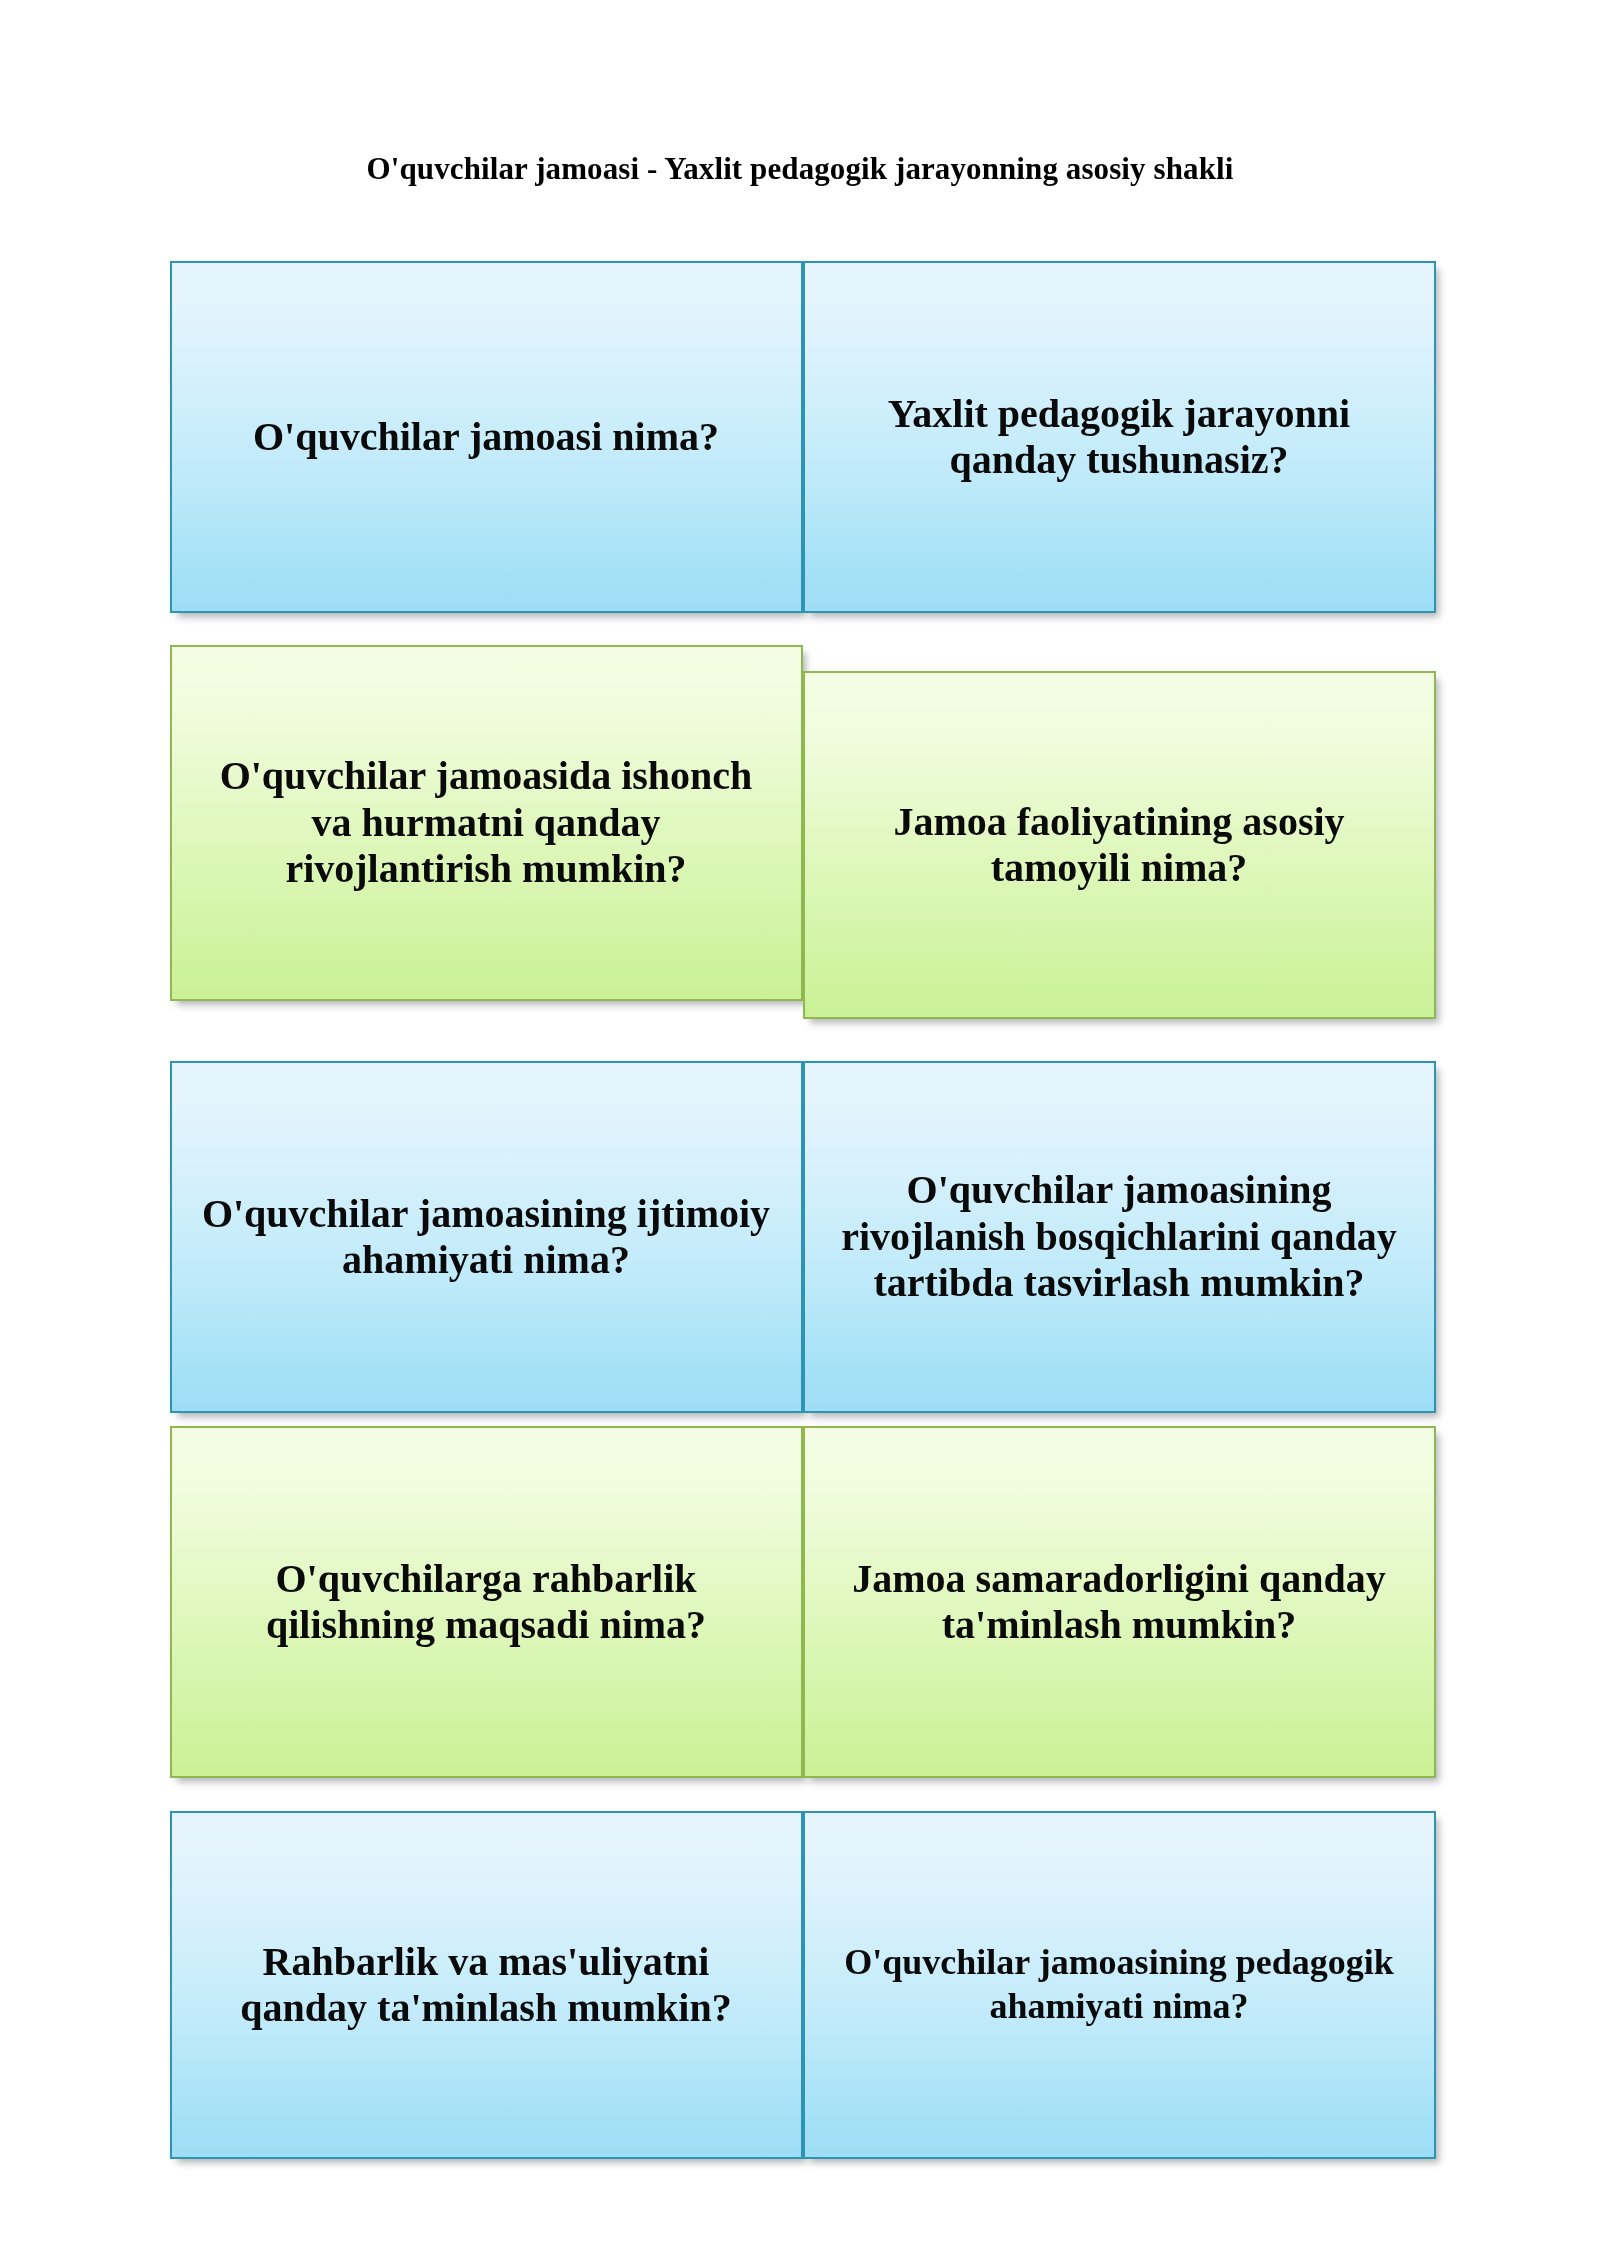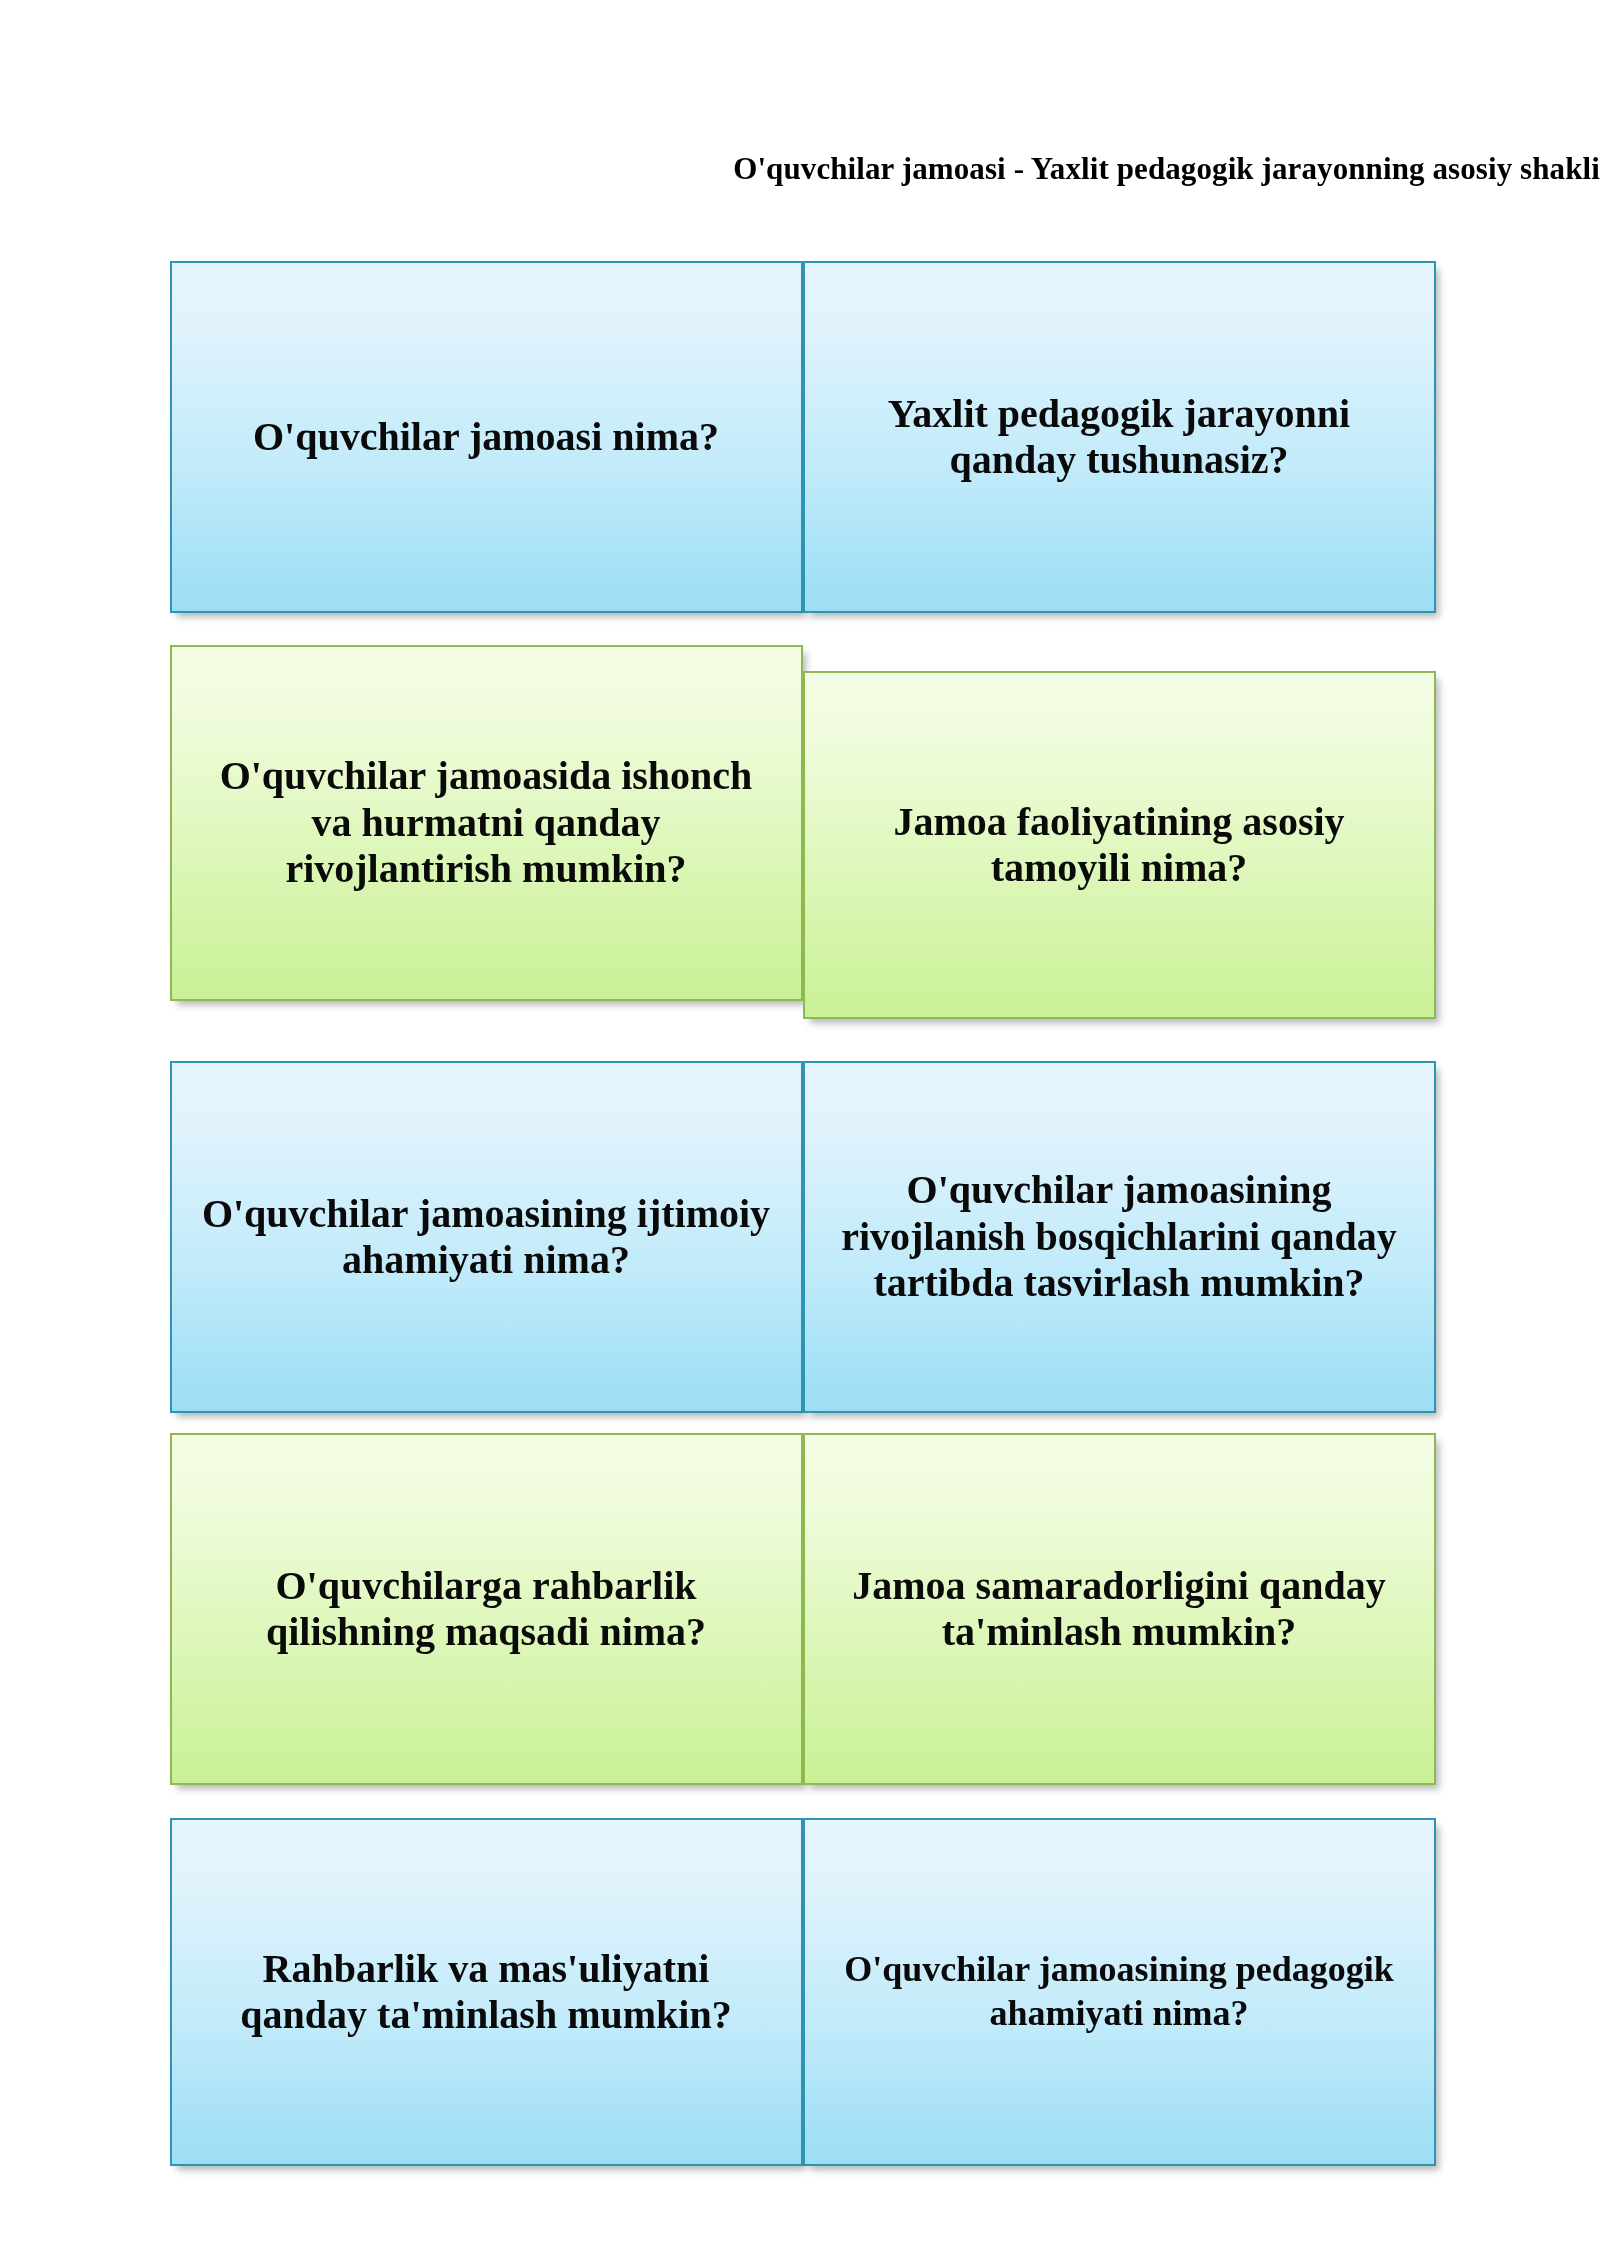--- a/index.html
+++ b/index.html
@@ -20,21 +20,21 @@
     width: 1600px;
     height: 2262px;
     box-sizing: border-box;
   }
 
   .page-title {
     position: absolute;
     left: 0;
     top: 150px;
     width: 1600px;
-    text-align: right;
+    text-align: center;
     font-size: 31px;
     font-weight: bold;
     color: #000000;
     letter-spacing: 0.1px;
     line-height: 1.2;
     white-space: nowrap;
   }
 
   .grid {
     position: absolute;
@@ -85,21 +85,21 @@
 
   .r2 { margin-top: 32px; }
   .r2 .card { height: 356px; }
   .r2 .card.c-left { height: 356px; }
   .r2 .card-text { font-size: 40px; }
 
   .r3 { margin-top: 42px; }
   .r3 .card { height: 352px; }
   .r3 .card-text { font-size: 40px; }
 
-  .r4 { margin-top: 20px; }
+  .r4 { margin-top: 13px; }
   .r4 .card { height: 352px; }
   .r4 .card-text { font-size: 40px; }
 
   .r5 { margin-top: 33px; }
   .r5 .card { height: 348px; }
   .r5 .card-text { font-size: 40px; }
 
   
   .r2 .card.c-right {
     height: 348px;

